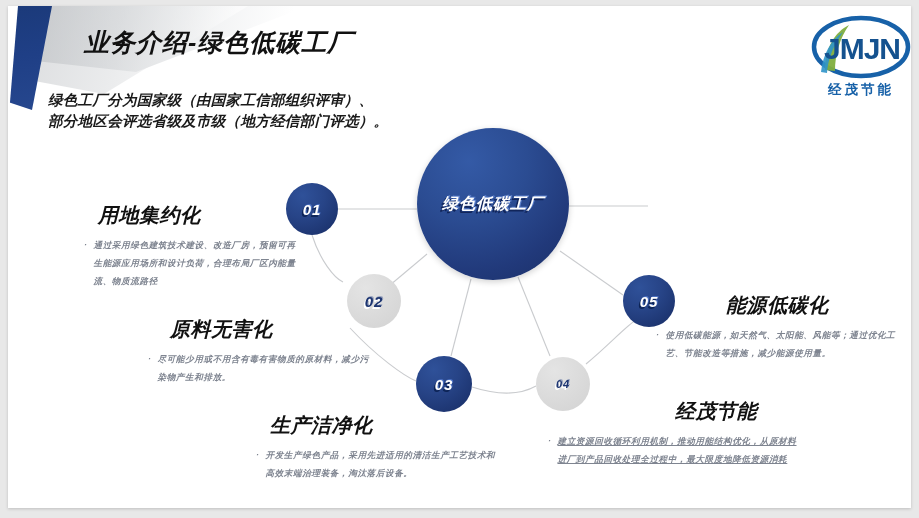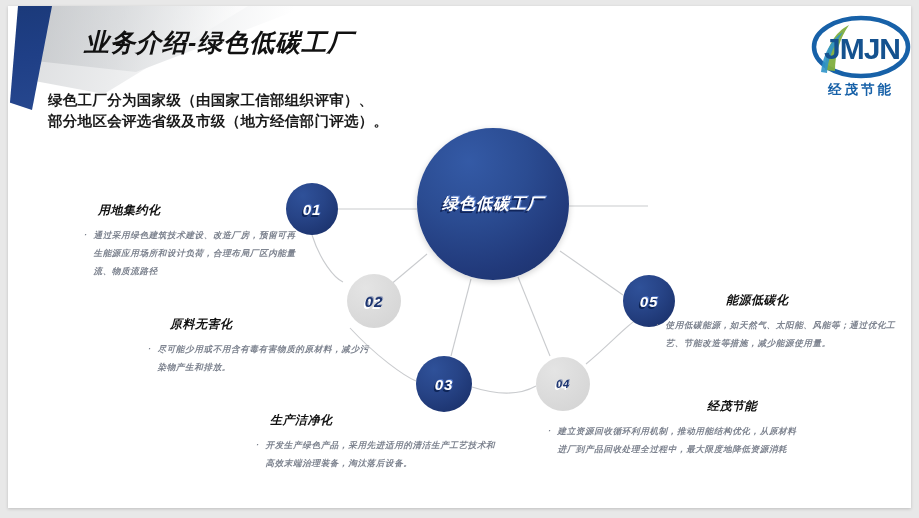--- a/index.html
+++ b/index.html
@@ -65,20 +65,21 @@
     font-style: italic;
     letter-spacing: 1px;
     color: #111111;
     white-space: nowrap;
   }
   #subtitle {
     position: absolute;
     left: 40px; top: 84px;
     font-size: 14.5px;
     font-weight: bold;
+    font-style: italic;
     line-height: 21px;
     color: #1a1a1a;
     letter-spacing: .3px;
     white-space: nowrap;
   }
 
   
   #logo {
     position: absolute;
     left: 794px; top: 8px;
@@ -137,21 +138,21 @@
   #node-01 { left: 278px; top: 177px; width: 52px; height: 52px; font-size: 15px; }
   #node-02 { left: 339px; top: 268px; width: 54px; height: 54px; font-size: 15px; }
   #node-03 { left: 408px; top: 350px; width: 56px; height: 56px; font-size: 15px; }
   #node-04 { left: 528px; top: 351px; width: 54px; height: 54px; font-size: 11px; }
   #node-05 { left: 615px; top: 269px; width: 52px; height: 52px; font-size: 15px; }
 
   
   .block { position: absolute; }
   .block h3 {
     margin: 0 0 7px 0;
-    font-size: 12px;
+    font-size: 20px;
     font-weight: bold;
     font-style: italic;
     color: #111111;
     letter-spacing: .5px;
     white-space: nowrap;
   }
   .block .body {
     display: flex;
     gap: 6px;
     font-size: 8.6px;
@@ -176,21 +177,21 @@
   #blk-02 h3 { margin-left: 22px; }
   #blk-02 .para { width: 200px; }
 
   #blk-03 { left: 248px; top: 406px; width: 245px; }
   #blk-03 h3 { margin-left: 14px; }
   #blk-03 .para { width: 200px; }
 
   #blk-04 { left: 540px; top: 392px; width: 255px; text-align: right; }
   #blk-04 h3 { margin-right: 46px; }
   #blk-04 .body { justify-content: flex-start; }
-  #blk-04 .para { width: 205px; text-align: left; }
+  #blk-04 .para { width: 205px; text-align: left; text-decoration: underline; }
 
   #blk-05 { left: 648px; top: 286px; width: 250px; }
   #blk-05 h3 { margin-left: 70px; }
   #blk-05 .para { width: 205px; }
   #blk-05 .body { margin-left: 0px; }
 </style>
 </head>
 <body>
 
 <div id="slide">

